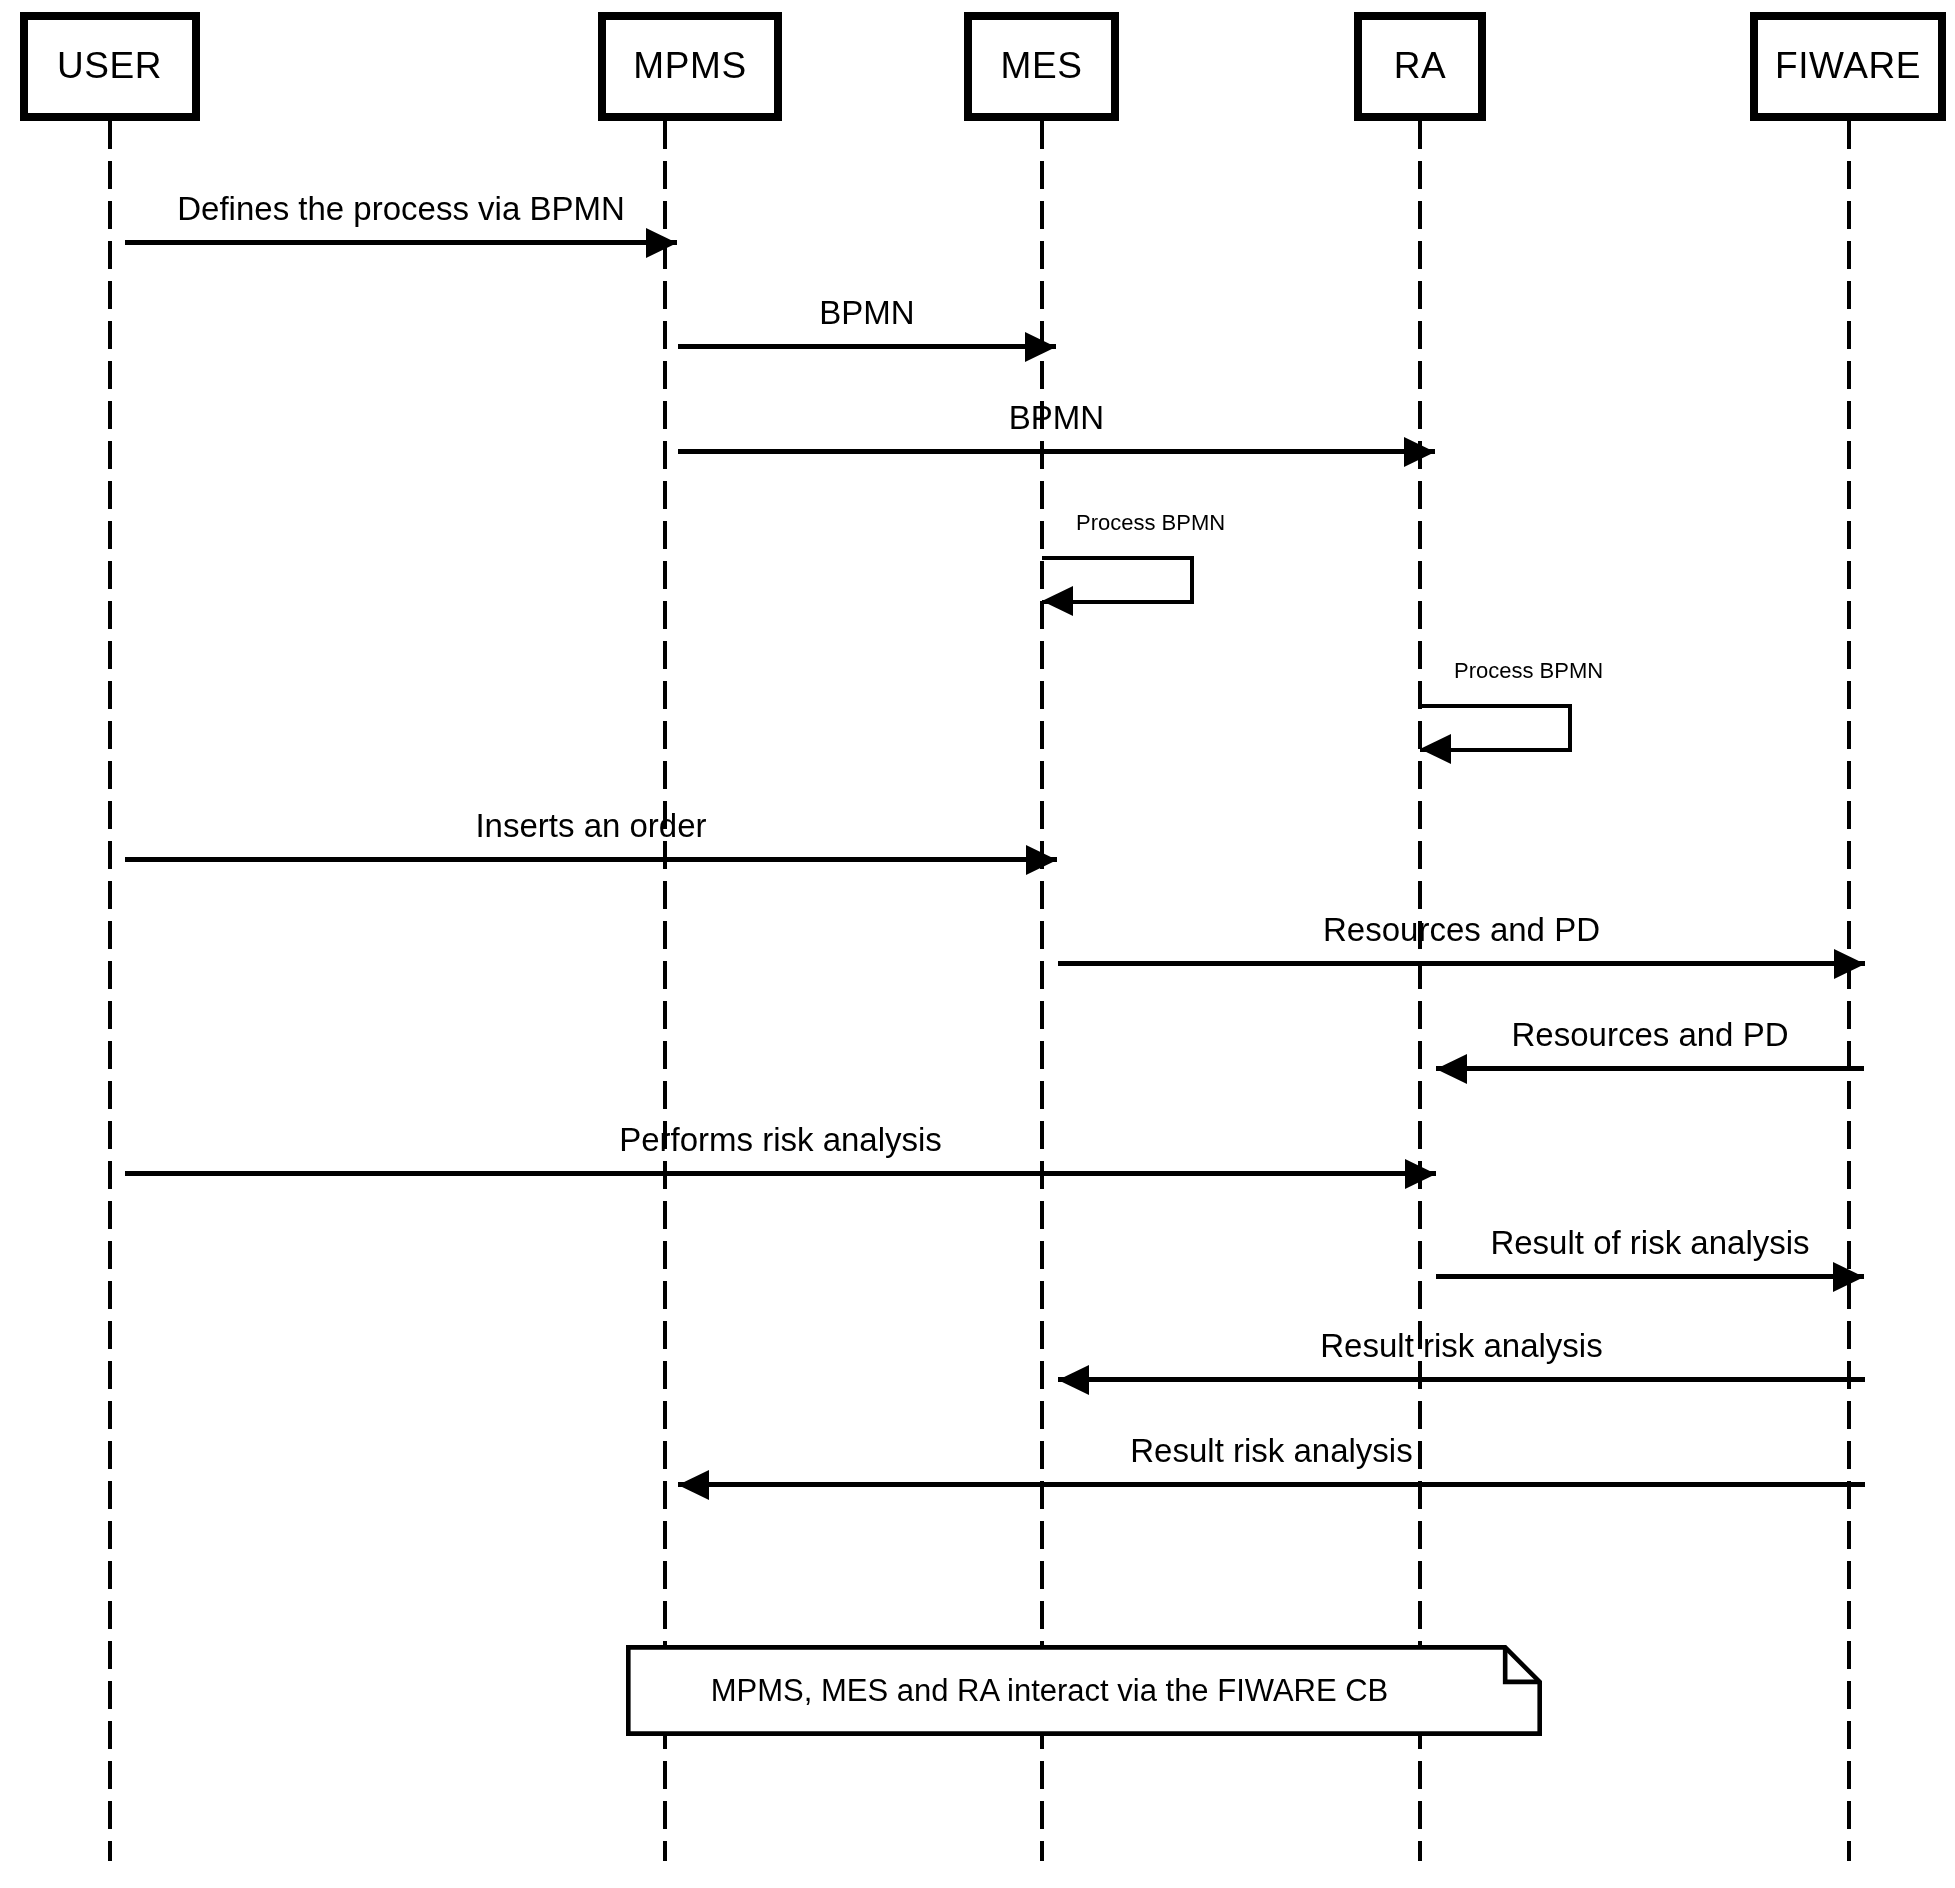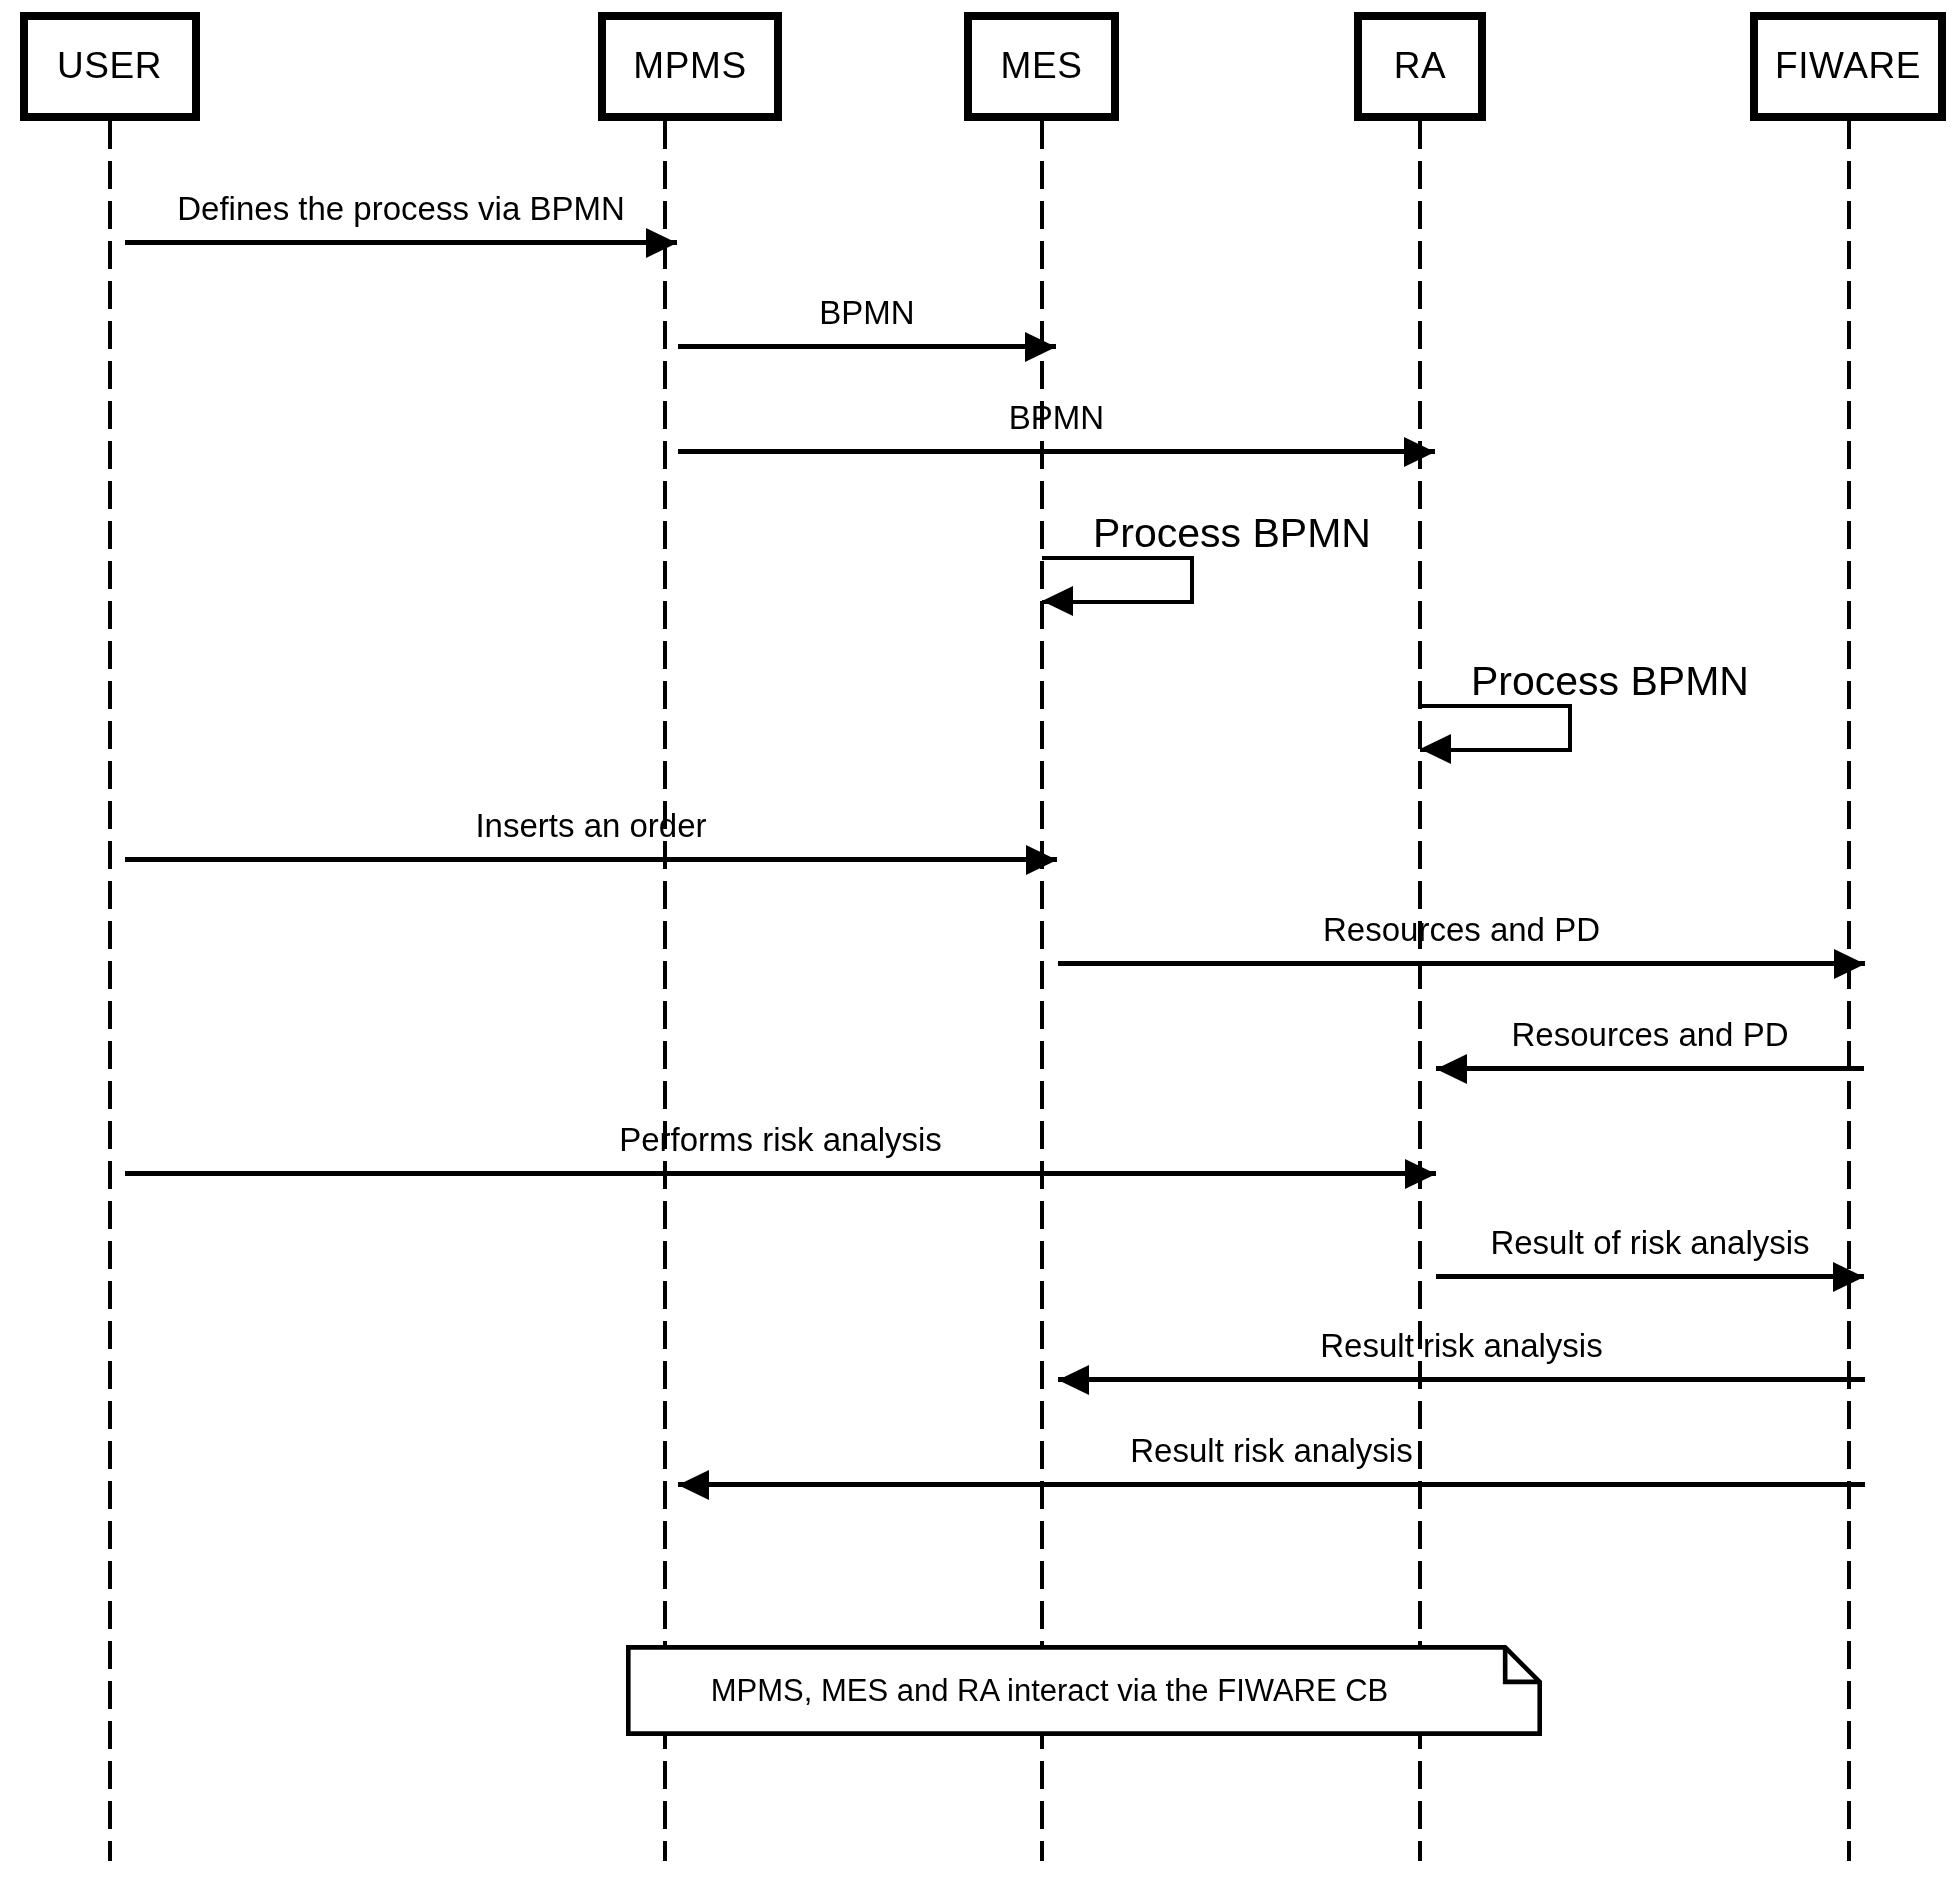--- a/index.html
+++ b/index.html
@@ -24,21 +24,21 @@
   .head{position:absolute;width:0;height:0;bottom:-13.2px;}
   .head-r{right:0;border-left:31px solid #000;border-top:15.5px solid transparent;border-bottom:15.5px solid transparent;}
   .head-l{left:0;border-right:31px solid #000;border-top:15.5px solid transparent;border-bottom:15.5px solid transparent;}
 
   
   .selfmsg{position:absolute;width:152px;}
   .selfmsg .loop{position:absolute;left:0;top:0;width:152px;height:48px;box-sizing:border-box;
                  border:4.6px solid #000;border-left:none;}
   .selfmsg .loop-head{position:absolute;width:0;height:0;left:0;top:30px;
                  border-right:31px solid #000;border-top:15.5px solid transparent;border-bottom:15.5px solid transparent;}
-  .selfmsg .self-lbl{position:absolute;left:51px;top:-45px;font-size:41px;line-height:1.1;white-space:nowrap;}
+  .selfmsg .self-lbl{position:absolute;left:34px;top:-45px;font-size:22px;line-height:1.1;white-space:nowrap;}
 
   
   .note{position:absolute;left:626px;top:1645px;width:916px;height:91px;}
   .note svg{position:absolute;left:0;top:0;}
   .note .note-text{position:absolute;left:0;top:0;right:0;bottom:0;
                    display:flex;align-items:center;justify-content:center;
                    padding-right:69px;font-size:31px;white-space:nowrap;}
 </style>
 </head>
 <body>

